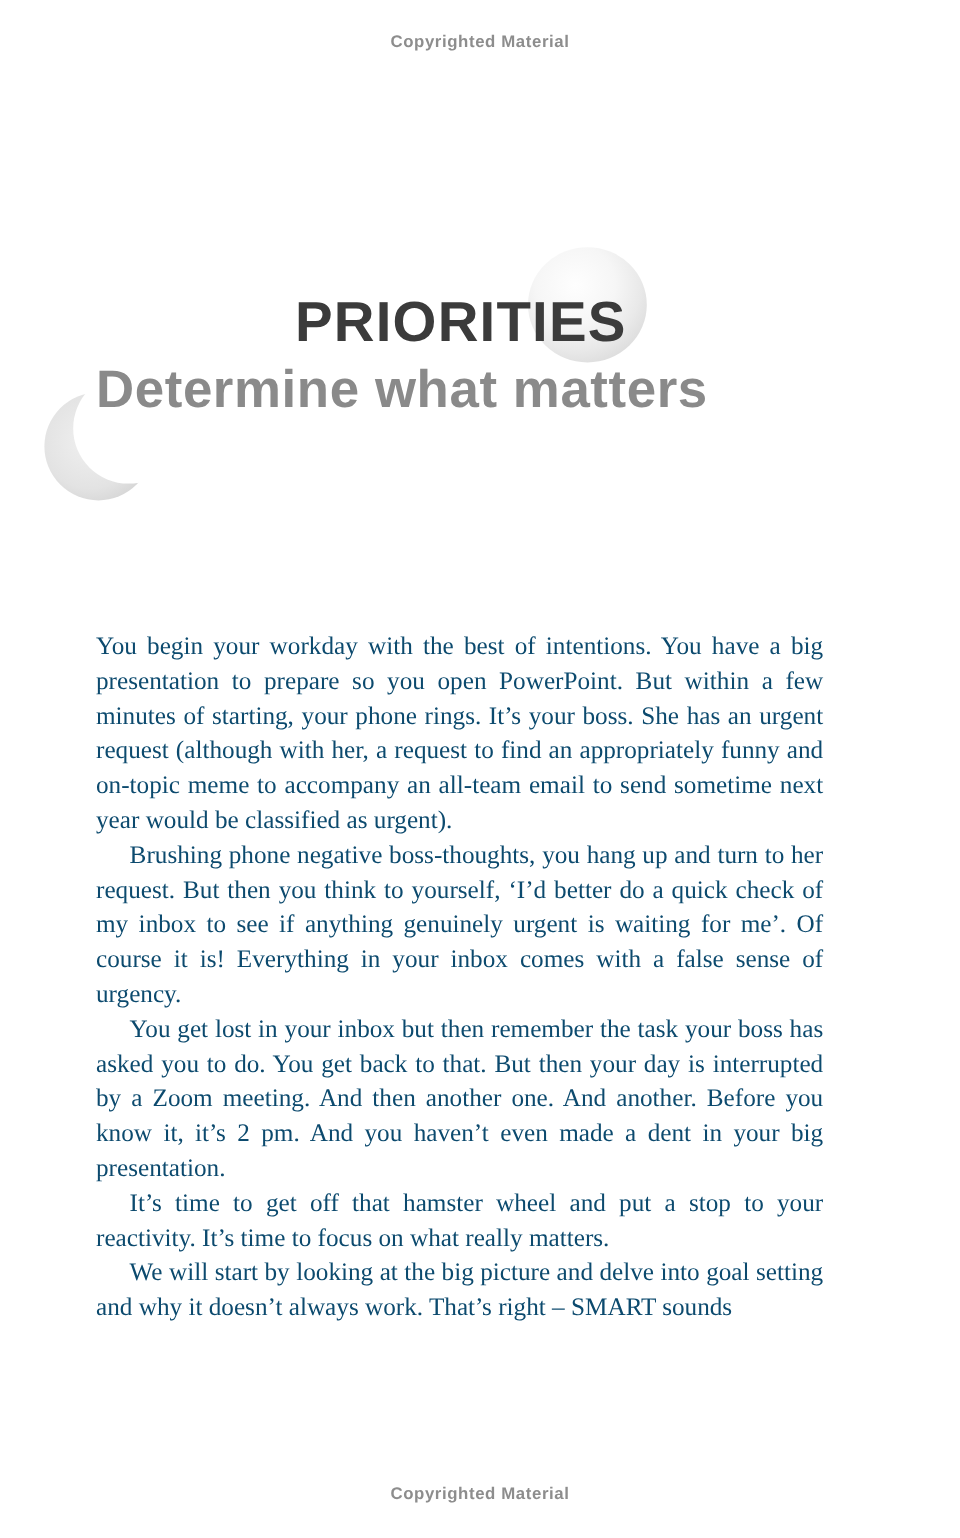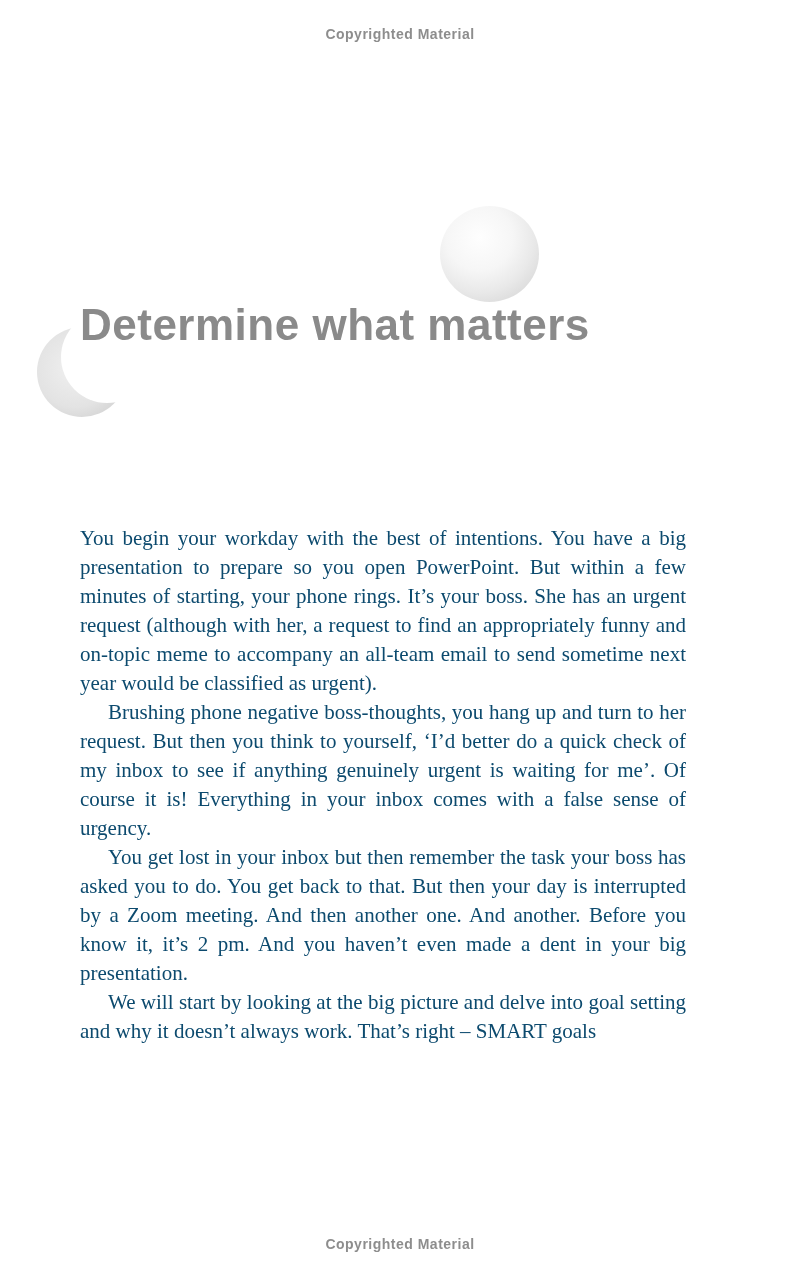--- a/index.html
+++ b/index.html
@@ -90,20 +90,21 @@
 </style>
 </head>
 <body>
 
 <div class="page">
 
   <div class="notice top">Copyrighted Material</div>
 
   <div class="sphere"></div>
 
+  <h1 class="chapter-title">PRIORITIES</h1>
 
   <h2 class="chapter-subtitle">Determine what matters</h2>
 
   <svg class="moon" viewBox="0 0 100 110">
     <defs>
       <radialGradient id="moonGrad" cx="42%" cy="45%" r="68%">
         <stop offset="0%" stop-color="#f0f0f0"></stop>
         <stop offset="65%" stop-color="#e3e3e3"></stop>
         <stop offset="100%" stop-color="#d0d0d0"></stop>
       </radialGradient>
@@ -112,18 +113,19 @@
         <circle cx="72" cy="37" r="46" fill="black"></circle>
       </mask>
     </defs>
     <circle cx="47" cy="52" r="45" fill="url(#moonGrad)" mask="url(#moonMask)"></circle>
   </svg>
 
   <div class="body-text">
     <p>You begin your workday with the best of intentions. You have a big presentation to prepare so you open PowerPoint. But within a few minutes of starting, your phone rings. It’s your boss. She has an urgent request (although with her, a request to find an appropriately funny and on-topic meme to accompany an all-team email to send sometime next year would be classified as urgent).</p>
     <p>Brushing phone negative boss-thoughts, you hang up and turn to her request. But then you think to yourself, ‘I’d better do a quick check of my inbox to see if anything genuinely urgent is waiting for me’. Of course it is! Everything in your inbox comes with a false sense of urgency.</p>
     <p>You get lost in your inbox but then remember the task your boss has asked you to do. You get back to that. But then your day is interrupted by a Zoom meeting. And then another one. And another. Before you know it, it’s 2 pm. And you haven’t even made a dent in your big presentation.</p>
-    <p>We will start by looking at the big picture and delve into goal setting and why it doesn’t always work. That’s right – SMART goals</p>
+    <p>It’s time to get off that hamster wheel and put a stop to your reactivity. It’s time to focus on what really matters.</p>
+    <p>We will start by looking at the big picture and delve into goal setting and why it doesn’t always work. That’s right – SMART sounds</p>
   </div>
 
   <div class="notice bottom">Copyrighted Material</div>
 
 </div>
 
 </body></html>

